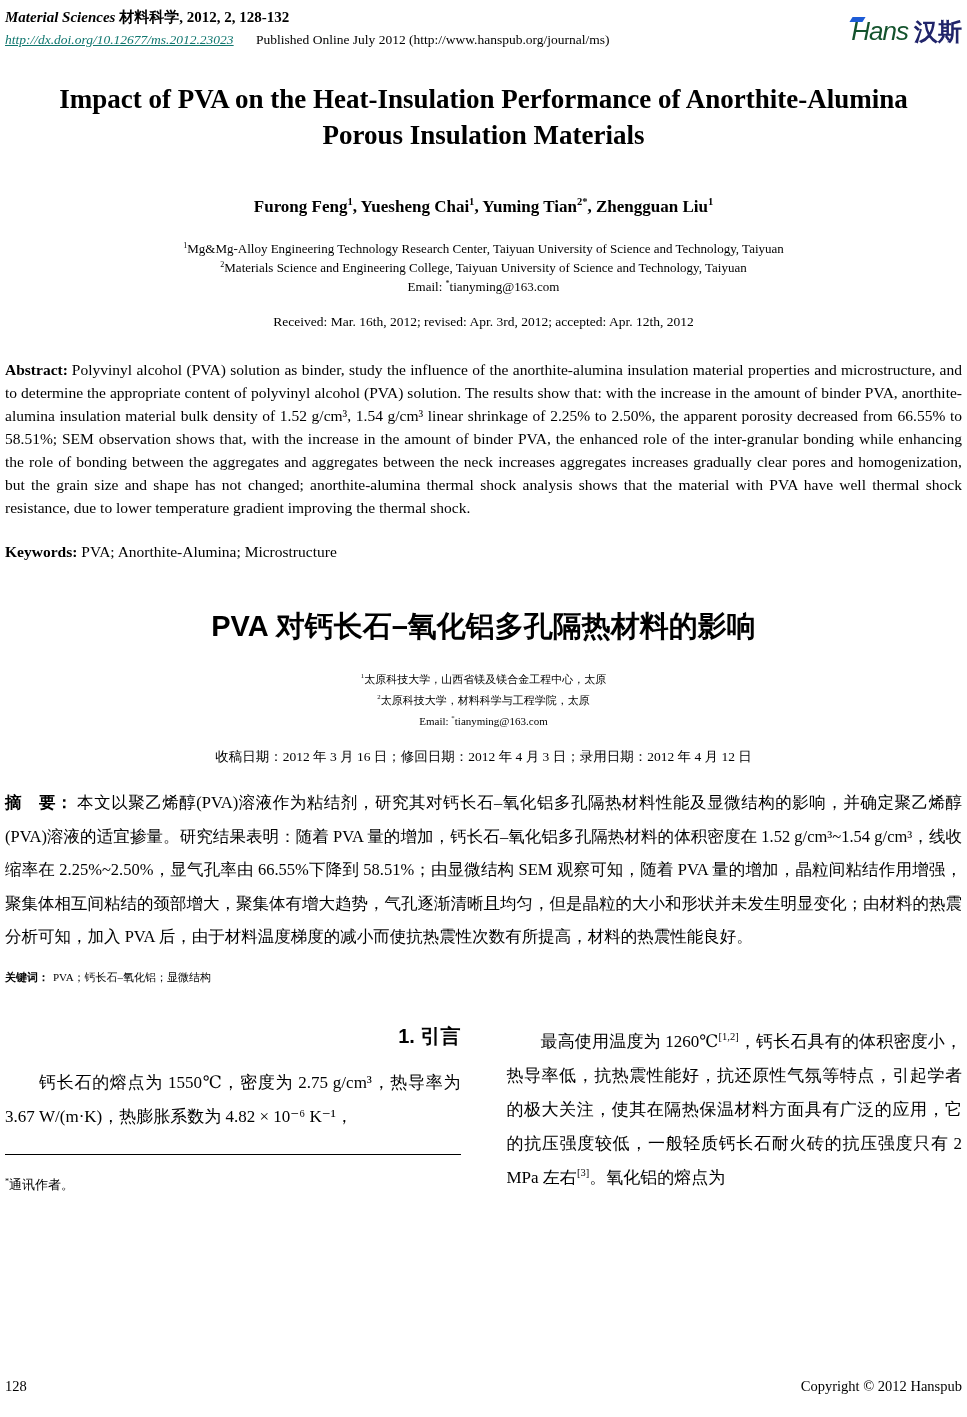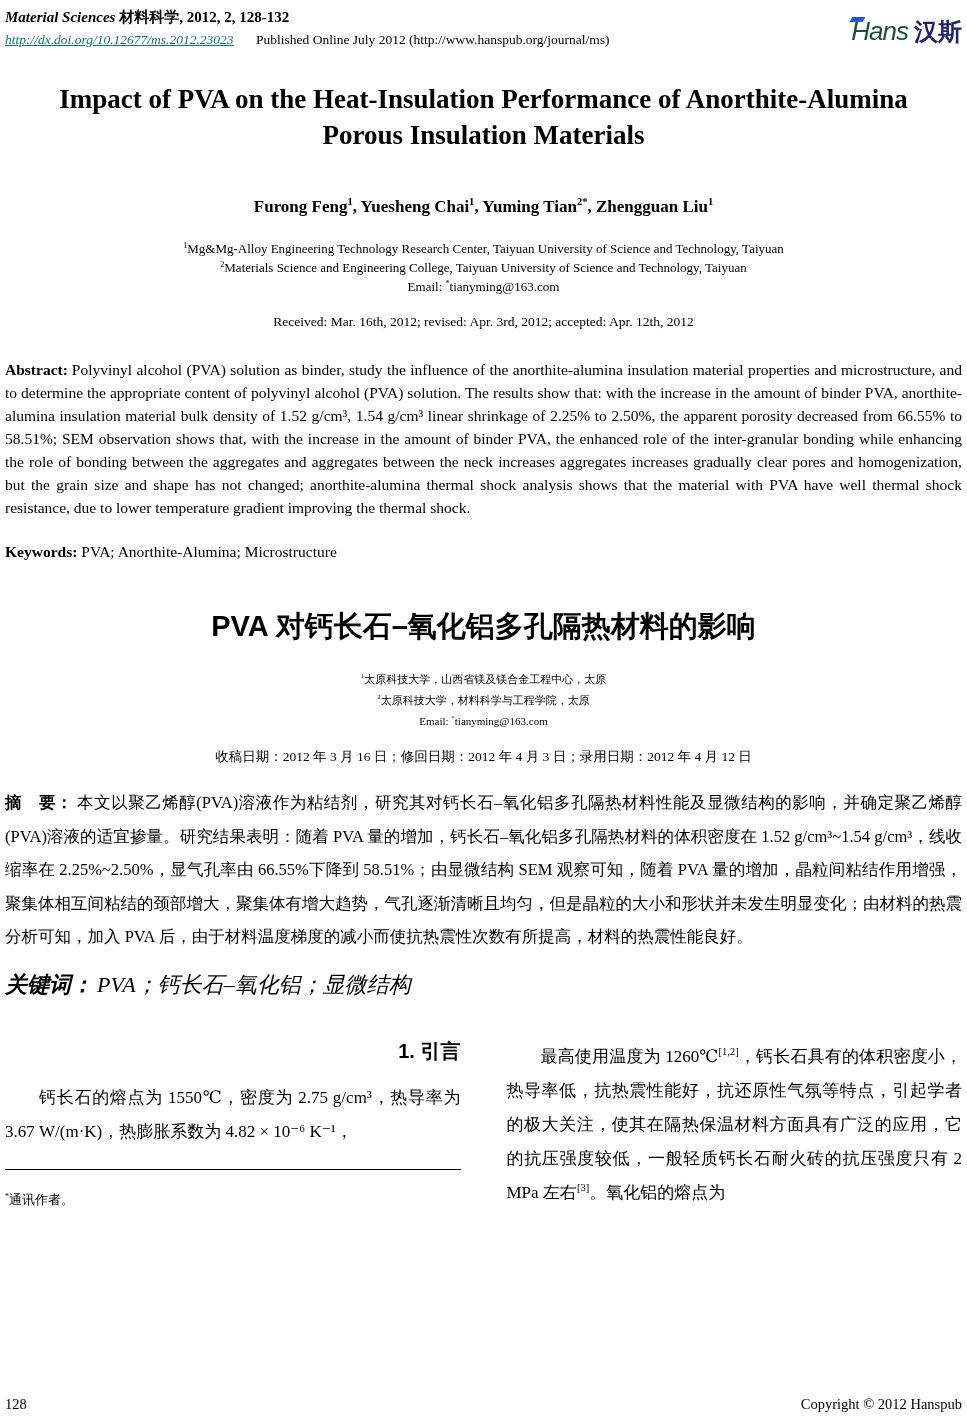--- a/index.html
+++ b/index.html
@@ -39,35 +39,35 @@
   .keywords-en { margin-top:24px; font-size:15.5px; }
 
   
   .title-cn { text-align:center; font-size:29px; font-weight:bold; margin-top:46px;
     font-family:"Liberation Sans",sans-serif; }
   .authors-cn { text-align:center; font-size:16.5px; margin-top:48px; font-style:italic; }
   .affils-cn { text-align:center; font-size:11px; line-height:21px; margin-top:22px; }
   .received-cn { text-align:center; font-size:13.5px; margin-top:16px; }
   .abstract-cn { margin-top:20px; font-size:16.5px; line-height:33.5px; text-align:justify; }
   .cnlabel { font-weight:bold; font-family:"Liberation Sans",sans-serif; padding-right:4px; }
-  .keywords-cn { margin-top:14px; font-size:22px;font-style:italic; }
+  .keywords-cn { margin-top:14px; font-size:11px; }
 
   
   .cols { display:flex; gap:46px; margin-top:38px; }
   .col { flex:1; min-width:0; }
   .col-left { display:flex; flex-direction:column; }
   .sec-heading { font-size:20px; font-weight:bold; font-family:"Liberation Sans",sans-serif;text-align:right; }
   .col-para { font-size:17px; line-height:34px; text-align:justify; text-indent:2em; margin:0; }
   .col-left .col-para { margin-top:16px; }
   .col-right .col-para { margin-top:2px; }
   .footnote { margin-top:20px; border-top:1.5px solid #000; padding-top:21px;
     font-size:13px; }
 
   
-  .footer { position:absolute; left:5px; right:5px; bottom:4px;
+  .footer { position:absolute; left:5px; right:5px; bottom:22px;
     display:flex; justify-content:space-between; font-size:14.5px; }
 </style>
 </head>
 <body>
 
 <div class="page">
 
   <div class="header">
     <div class="h-left">
       <div class="h-line1">

